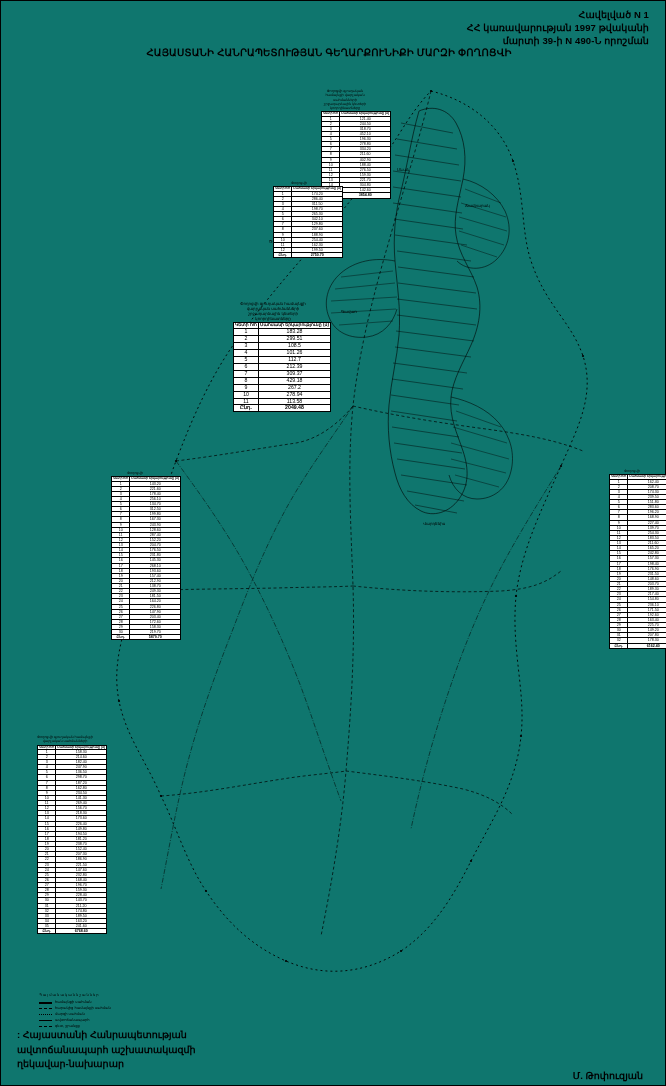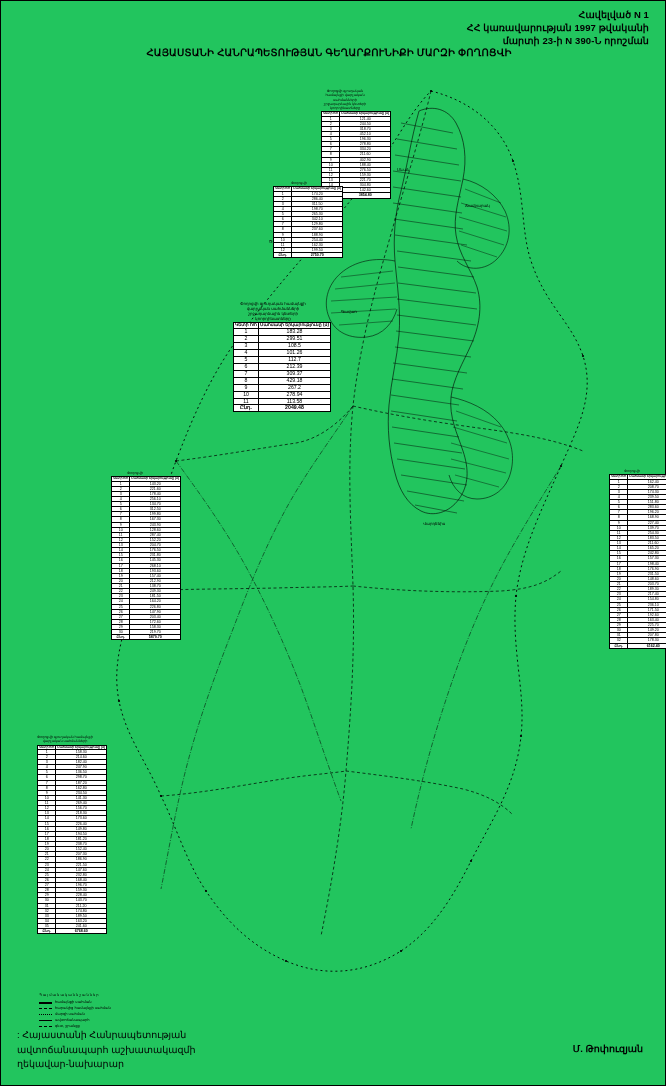--- a/index.html
+++ b/index.html
@@ -15,21 +15,21 @@
     position: relative;
     overflow: hidden;
   }
   .page {
     position: absolute;
     left: 0; top: 0;
     width: 666px;
     height: 1086px;
     border: 1px solid #000;
     box-sizing: border-box;
-    background: #22c55e;
+    background: #0f766e;
   }
 
   
   .hdr-right {
     position: absolute;
     right: 16px;
     top: 8px;
     text-align: right;
     font-size: 9.5px;
     line-height: 1.35;
@@ -67,27 +67,27 @@
   }
   .legend .sym.dash { border-top-style: dashed; }
   .legend .sym.dot { border-top-style: dotted; }
   .legend .sym.thick { border-top-width: 2px; }
 
   .footer-left {
     position: absolute;
     left: 16px;
     bottom: 14px;
     font-size: 9.5px;
-    font-weight: normal;
+    font-weight: bold;
     line-height: 1.5;
   }
   .footer-right {
     position: absolute;
     right: 22px;
-    bottom: 31px;
+    bottom: 4px;
     font-size: 9.5px;
     font-weight: bold;
   }
 
   
   .tbl-wrap { position: absolute; }
   .tbl-cap {
     font-size: 3.4px;
     text-align: center;
     line-height: 1.25;
@@ -134,21 +134,21 @@
   }
 </style>
 </head>
 <body>
 
 <div class="page">
 
   <div class="hdr-right">
     <div>Հավելված N 1</div>
     <div>ՀՀ կառավարության 1997 թվականի</div>
-    <div>մարտի 23-ի N 390-Ն որոշման</div>
+    <div>մարտի 39-ի N 490-Ն որոշման</div>
   </div>
 
   <div class="hdr-title">
     <div>ՀԱՅԱՍՏԱՆԻ ՀԱՆՐԱՊԵՏՈՒԹՅԱՆ ԳԵՂԱՐՔՈՒՆԻՔԻ ՄԱՐԶԻ ՓՈՂՈՑՎԻ</div>
   </div>
 
   <div class="map">
     <svg width="666" height="930" viewBox="0 0 666 930" xmlns="http://www.w3.org/2000/svg">
       <g fill="none" stroke="#000" stroke-width="0.7">
 

